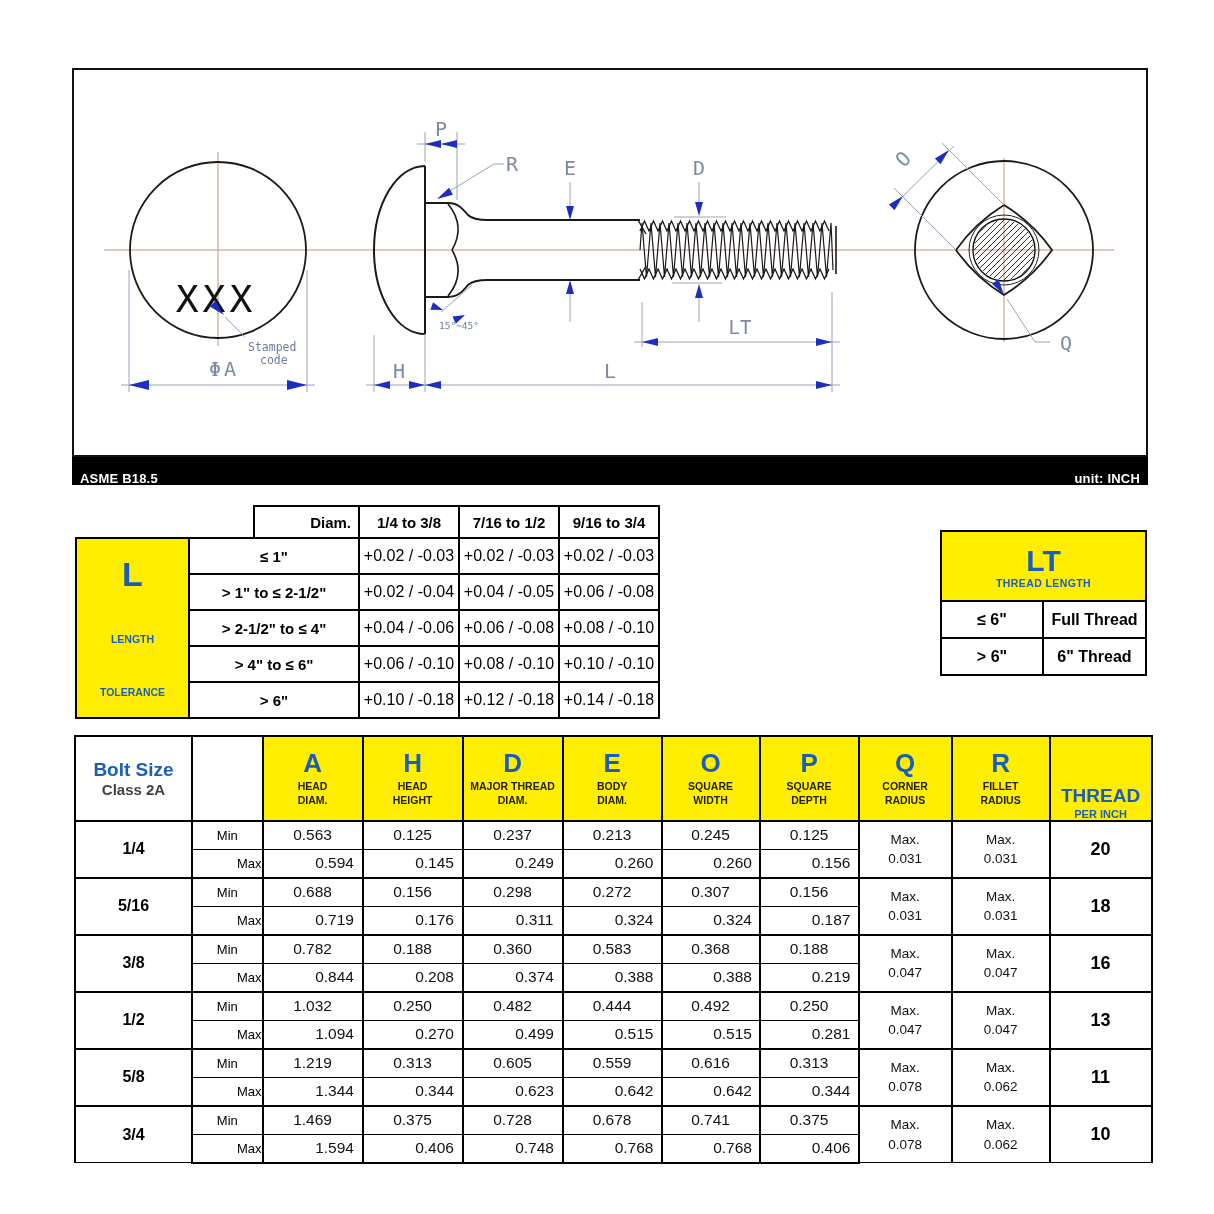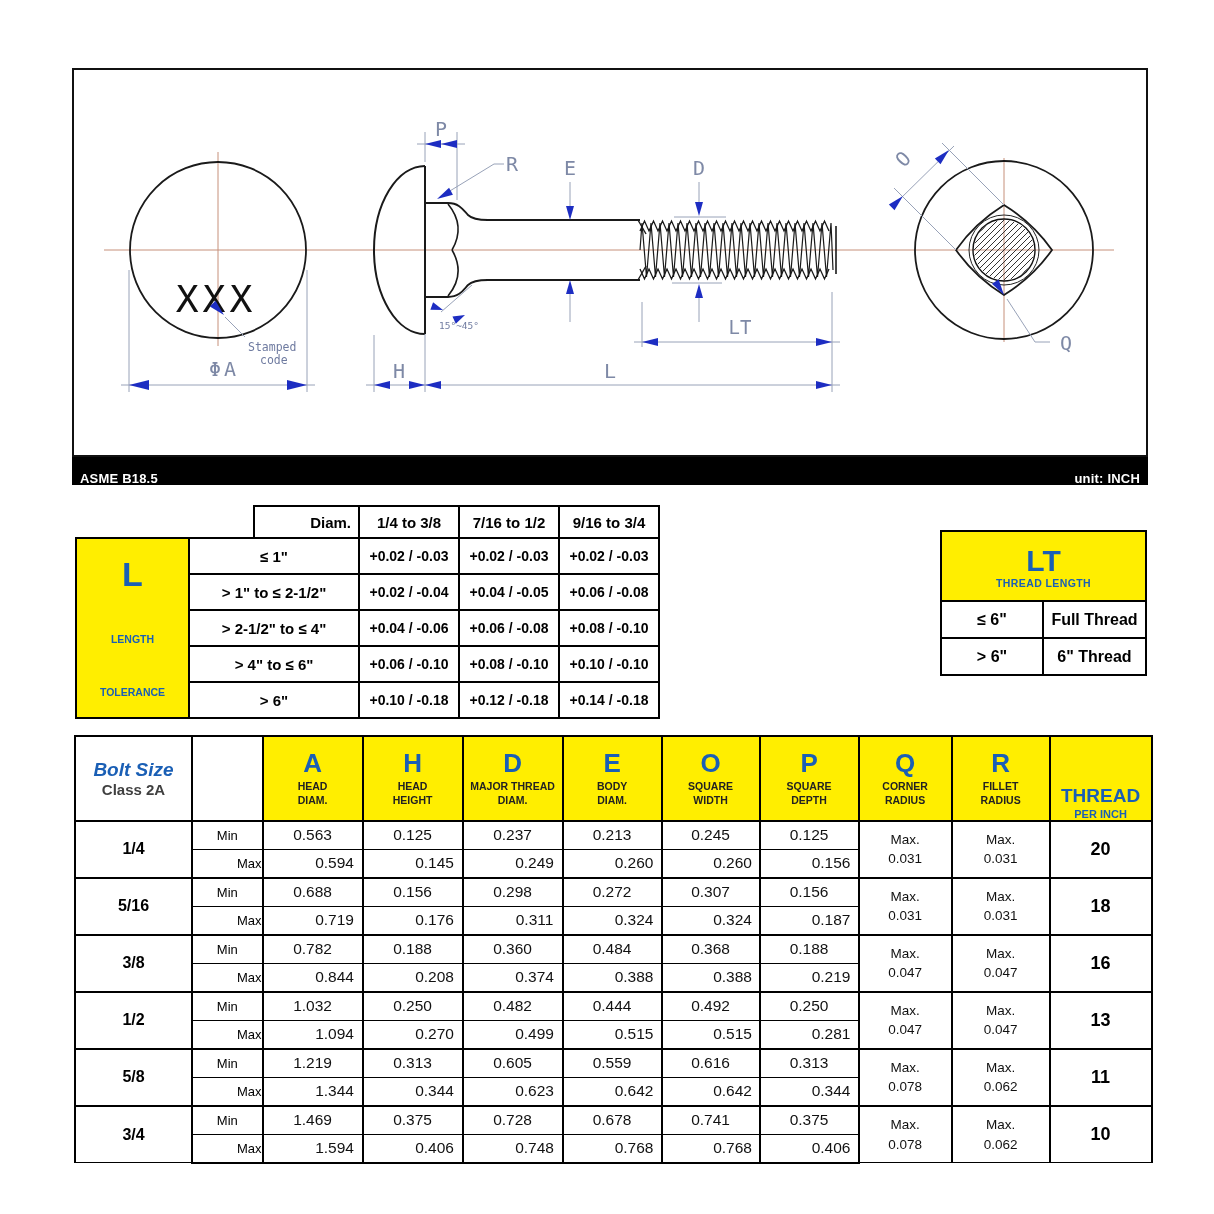--- a/index.html
+++ b/index.html
@@ -20,36 +20,36 @@
   td{border:2px solid #000;text-align:center;vertical-align:middle;padding:0;overflow:hidden;}
   .nb{border:none;background:#fff;}
   .yellow{background:#ffee00;}
 
   
   .tol{left:75px;top:505px;}
   .tol .t-hdr td{height:30px;font-size:15px;font-weight:bold;}
   .tol .diam{text-align:right;padding-right:7px;}
   .tol td{height:34px;}
   .tol .rlab{font-weight:bold;font-size:15px;}
-  .tol .tval{font-weight:700;font-size:14px;}
+  .tol .tval{font-weight:400;font-size:16px;}
   .lbox{background:#ffee00;}
   .lbig{font-size:34px;font-weight:bold;color:#1a5fb5;line-height:1.05;}
   .lsm{font-size:10.5px;font-weight:bold;color:#1a5fb5;line-height:1.25;margin-top:40px;}
 
   
   .ltt{left:940px;top:530px;}
   .ltt .lt-hdr{height:68px;background:#ffee00;}
   .lt-big{font-size:30px;font-weight:bold;color:#1a5fb5;line-height:1.1;}
   .lt-sub{font-size:10.5px;font-weight:bold;color:#1a5fb5;letter-spacing:.4px;}
   .ltt td{height:35px;font-size:16px;font-weight:bold;}
 
   
   .dim{left:74px;top:735px;}
   .dim .hdr td{height:77px;}
-  .b1{font-size:19px;font-weight:bold;color:#1a5fb5;font-style:italic;}
+  .b1{font-size:19px;font-weight:bold;color:#1a5fb5;}
   .b2{font-size:15px;font-weight:bold;color:#404040;}
   .letter{font-size:26px;font-weight:bold;color:#1a5fb5;line-height:1.15;}
   .sub{font-size:10.5px;font-weight:bold;color:#222;line-height:1.35;}
   .th1{font-size:19px;font-weight:bold;color:#1a5fb5;line-height:1.2;margin-top:48px;}
   .th2{font-size:11px;font-weight:bold;color:#1a5fb5;}
   .dim td{height:27px;}
   .size{font-size:16px;font-weight:bold;}
   .mm{font-size:13px;}
   .num{font-size:15.5px;color:#111;}
   .qr div{line-height:1.45;font-size:13.5px;color:#111;}
@@ -419,21 +419,21 @@
     <td class="num">0.324</td>
     <td class="num">0.187</td>
   </tr>
 
   <tr class="rmin">
     <td class="size" rowspan="2">3/8</td>
     <td class="mm">Min</td>
     <td class="num">0.782</td>
     <td class="num">0.188</td>
     <td class="num">0.360</td>
-    <td class="num">0.484</td>
+    <td class="num">0.583</td>
     <td class="num">0.368</td>
     <td class="num">0.188</td>
     <td class="qr" rowspan="2">
           <div>Max.</div>
           <div>0.047</div>
         </td>
     <td class="qr" rowspan="2">
           <div>Max.</div>
           <div>0.047</div>
         </td>

